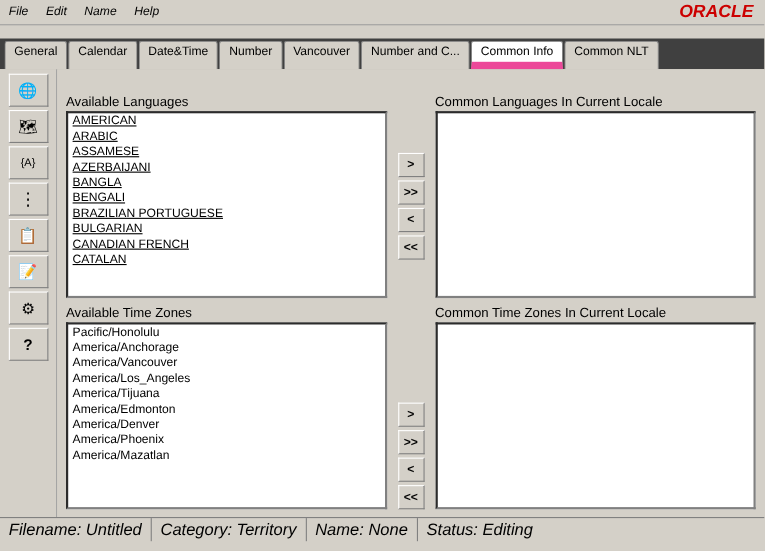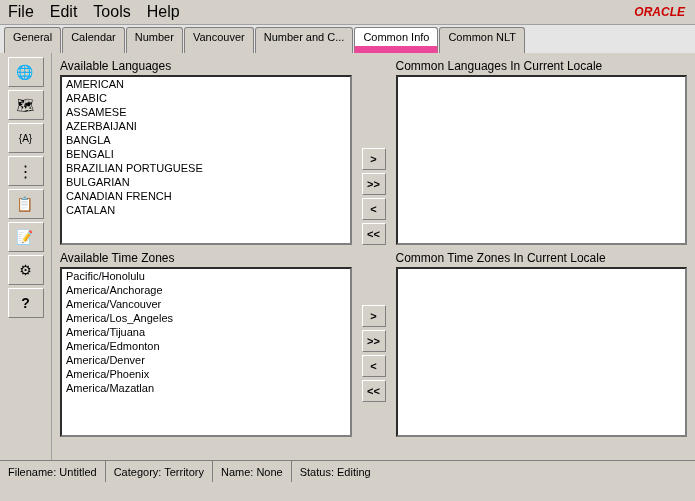--- a/index.html
+++ b/index.html
@@ -21,36 +21,38 @@
       justify-content: space-between;
       border-bottom: 1px solid #a0a0a0;
     }
     .menu-items {
       display: flex;
       gap: 8px;
     }
     .menu-item {
       padding: 1px 4px;
       cursor: pointer;
+      font-size: 11px;
+      font-style: italic;
+    }
+    .oracle-logo {
       font-size: 16px;
-    }
-    .oracle-logo {
-      font-size: 12px;
       font-weight: bold;
       color: #cc0000;
       font-style: italic;
       margin-right: 6px;
     }
 
     
     .tab-bar {
       display: flex;
-      background: #e5e5e5;
+      background: #404040;
       padding: 2px 4px 0 4px;
       gap: 1px;
+      margin-top: 12px;
     }
     .tab {
       padding: 3px 8px;
       background: #d4d0c8;
       border: 1px solid #808080;
       border-bottom: none;
       cursor: pointer;
       font-size: 11px;
       border-radius: 3px 3px 0 0;
       white-space: nowrap;
@@ -147,52 +149,54 @@
     
     .status-bar {
       height: 22px;
       background: #d4d0c8;
       border-top: 1px solid #808080;
       display: flex;
       align-items: center;
     }
     .status-segment {
       padding: 2px 8px;
-      font-size: 11px;
+      font-size: 15px;
       border-right: 1px solid #808080;
       height: 100%;
       display: flex;
       align-items: center;
+      font-style: italic;
     }
     .status-segment:last-child { border-right: none; flex: 1; }
 
     
     .list-box::-webkit-scrollbar { width: 14px; }
     .list-box::-webkit-scrollbar-track { background: #d4d0c8; }
     .list-box::-webkit-scrollbar-thumb {
       background: #a0a0a0;
       border: 1px solid #808080;
     }
   </style>
 </head>
 <body>
 
 <div class="menu-bar">
   <div class="menu-items">
     <span class="menu-item">File</span>
     <span class="menu-item">Edit</span>
-    <span class="menu-item">Tools</span>
+    <span class="menu-item">Name</span>
     <span class="menu-item">Help</span>
   </div>
   <div class="oracle-logo">ORACLE</div>
 </div>
 
 <div class="tab-bar">
   <div class="tab">General</div>
   <div class="tab">Calendar</div>
+  <div class="tab">Date&amp;Time</div>
   <div class="tab">Number</div>
   <div class="tab">Vancouver</div>
   <div class="tab">Number and C...</div>
   <div class="tab active">Common Info</div>
   <div class="tab">Common NLT</div>
 </div>
 
 <div class="main-layout">
 
   <div class="sidebar">
@@ -202,25 +206,25 @@
     <div class="sidebar-btn" style="font-size:16px;">⋮</div>
     <div class="sidebar-btn">📋</div>
     <div class="sidebar-btn">📝</div>
     <div class="sidebar-btn">⚙</div>
     <div class="sidebar-btn" style="font-weight:bold;">?</div>
   </div>
 
   <div class="content-panel">
 
     <div style="margin-bottom: 6px;">
-      <div style="display:flex; gap:8px; align-items:flex-end;">
+      <div style="display:flex; gap:8px; align-items:center;margin-top:16px;">
 
         <div style="flex:1;">
           <div class="section-label">Available Languages</div>
-          <div style="display:flex; gap:2px;">
+          <div style="display:flex; gap:2px;text-decoration:underline;">
             <div class="list-box" id="avail-lang-list">
             <div class="list-item">AMERICAN</div>
                 <div class="list-item">ARABIC</div>
                 <div class="list-item">ASSAMESE</div>
                 <div class="list-item">AZERBAIJANI</div>
                 <div class="list-item">BANGLA</div>
                 <div class="list-item">BENGALI</div>
                 <div class="list-item">BRAZILIAN PORTUGUESE</div>
                 <div class="list-item">BULGARIAN</div>
                 <div class="list-item">CANADIAN FRENCH</div>
@@ -238,21 +242,21 @@
 
         <div style="flex:1;">
           <div class="section-label">Common Languages In Current Locale</div>
           <div class="list-box" id="common-lang-list">
           </div>
         </div>
       </div>
     </div>
 
     <div>
-      <div style="display:flex; gap:8px; align-items:center;">
+      <div style="display:flex; gap:8px; align-items:flex-end;">
 
         <div style="flex:1;">
           <div class="section-label">Available Time Zones</div>
           <div class="list-box" id="avail-tz-list">
               <div class="list-item">Pacific/Honolulu</div>
               <div class="list-item">America/Anchorage</div>
               <div class="list-item">America/Vancouver</div>
               <div class="list-item">America/Los_Angeles</div>
               <div class="list-item">America/Tijuana</div>
               <div class="list-item">America/Edmonton</div>

